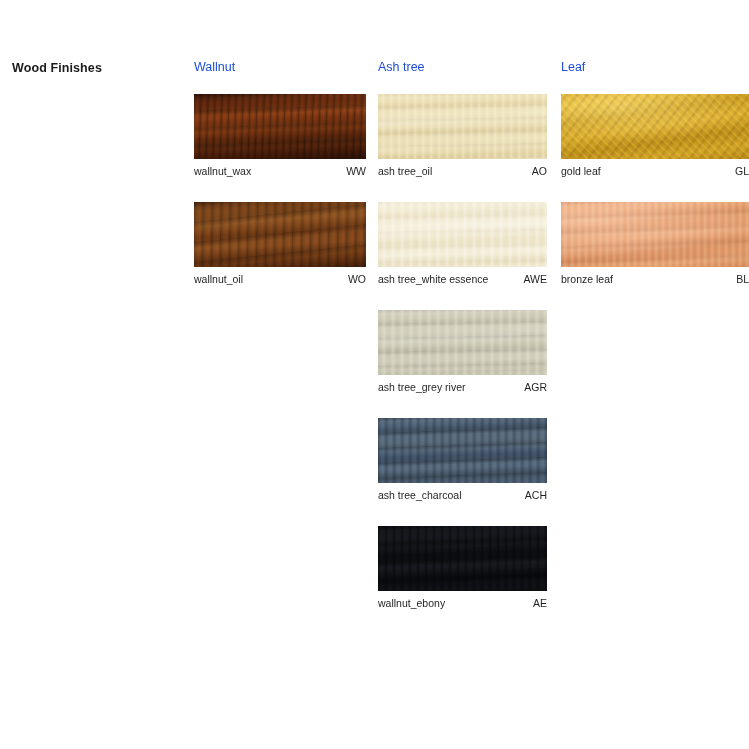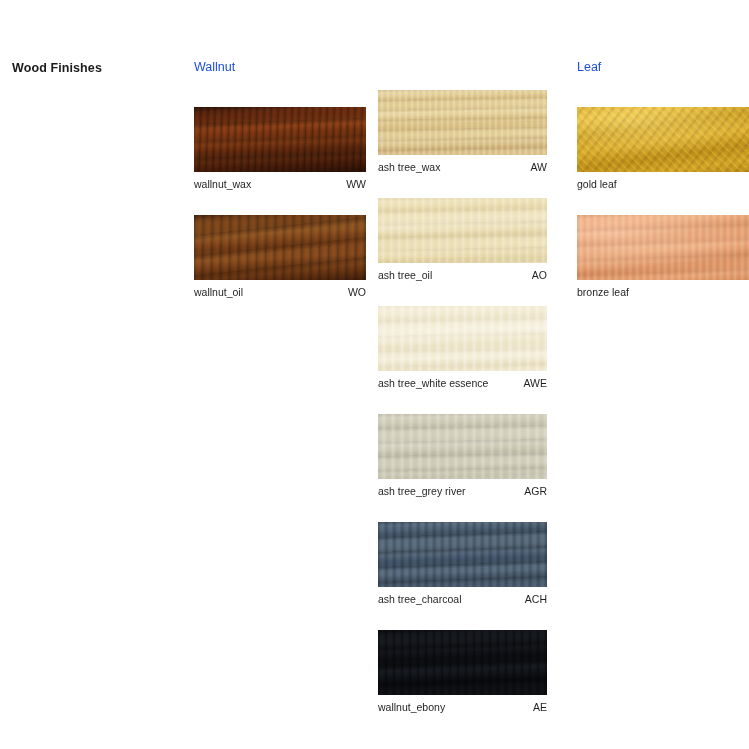--- a/index.html
+++ b/index.html
@@ -35,33 +35,33 @@
     white-space: nowrap;
   }
 
   
   .column {
     position: absolute;
     top: 60px;
   }
   .col-wallnut  { left: 194px; width: 172px; }
   .col-ash      { left: 378px; width: 169px; }
-  .col-leaf     { left: 577px; width: 172px; }
+  .col-leaf     { left: 561px; width: 172px; }
 
   .col-header {
     font-size: 12.5px;
     color: #1d4ed8;
     font-weight: normal;
     height: 17px;
     line-height: 14px;
     white-space: nowrap;
   }
 
   .swatch-list {
-    margin-top: 30px;
+    margin-top: 17px;
   }
 
   .swatch-item {
     margin-bottom: 25px;
   }
 
   .swatch {
     position: relative;
     height: 65px;
     width: 100%;
@@ -280,29 +280,23 @@
           <span class="swatch-name">wallnut_oil</span>
           <span class="swatch-code">WO</span>
         </div>
       </div>
 
 
     </div>
   </div>
 
   <div class="column col-ash">
+    <div class="col-header">Ash tree</div>
     <div class="swatch-list">
 
-      <div class="swatch-item">
-        <div class="swatch tex tex-aw"></div>
-        <div class="swatch-caption">
-          <span class="swatch-name">ash tree_wax</span>
-          <span class="swatch-code">AW</span>
-        </div>
-      </div>
 
       <div class="swatch-item">
         <div class="swatch tex tex-ao"></div>
         <div class="swatch-caption">
           <span class="swatch-name">ash tree_oil</span>
           <span class="swatch-code">AO</span>
         </div>
       </div>
 
       <div class="swatch-item">

